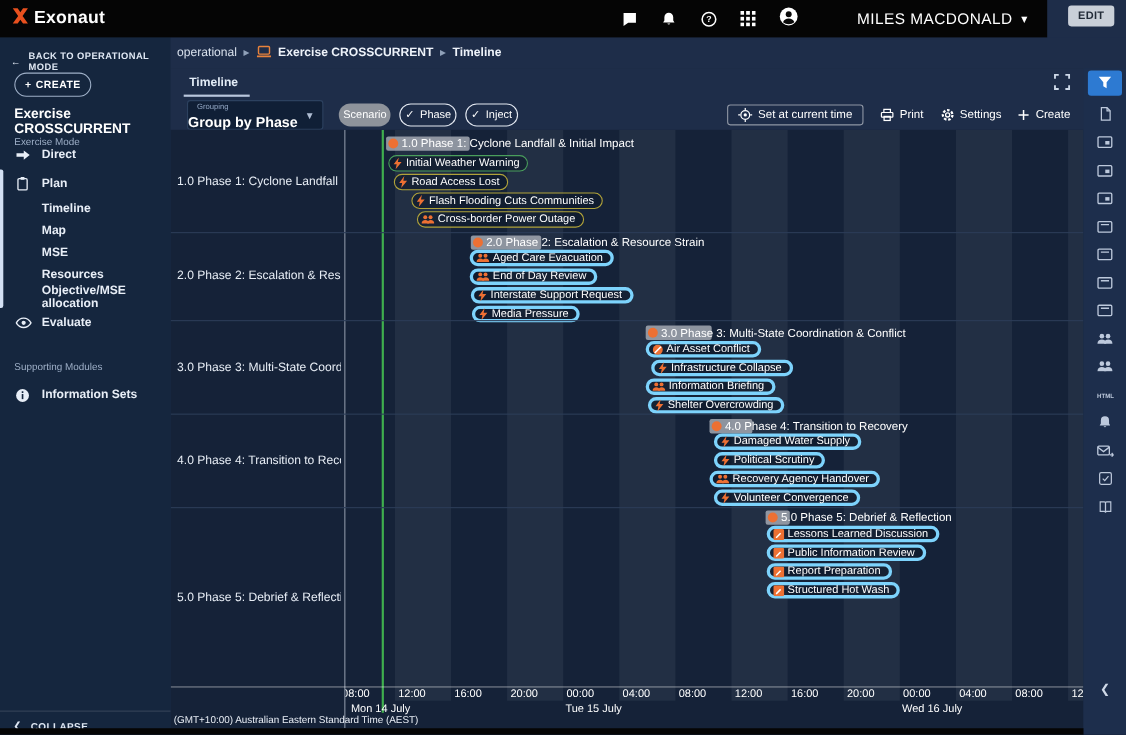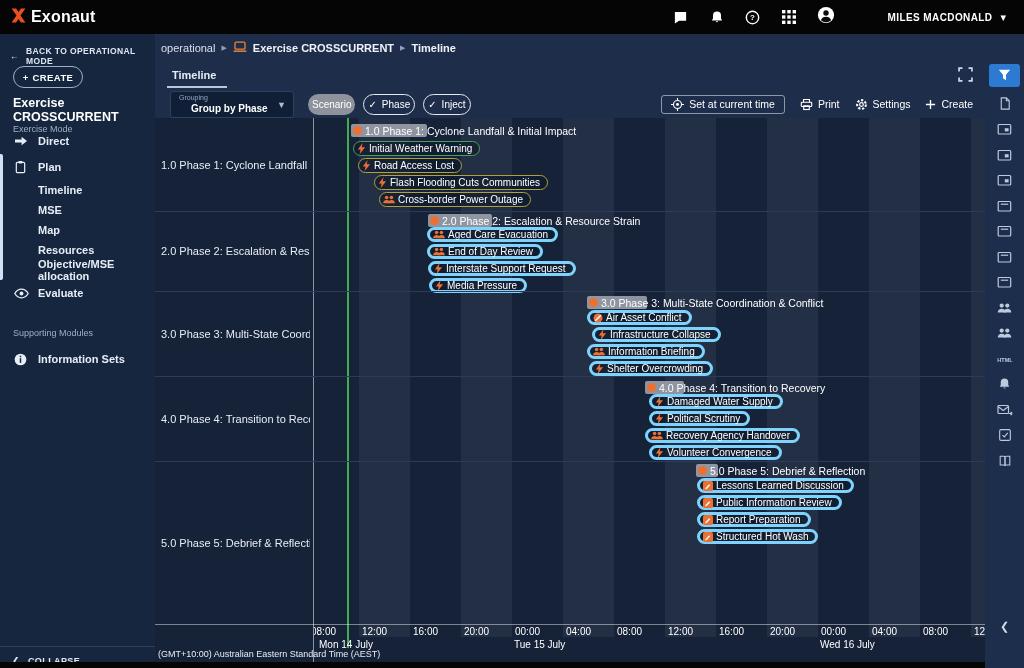--- a/index.html
+++ b/index.html
@@ -1,28 +1,28 @@
 <!DOCTYPE html>
 <html><head>
 <meta charset="utf-8">
 <style>
   * { margin:0; padding:0; box-sizing:border-box; }
   html,body { width:1024px; height:668px; overflow:hidden; background:#0b1322;
     font-family:"Liberation Sans","DejaVu Sans",sans-serif; }
   #app { position:relative; width:1024px; height:668px; background:#1e2d49; }
 
   
-  #topbar { position:absolute; left:0; top:0; width:1024px; height:34px; background:#050505;
+  #topbar { position:absolute; left:0; top:0; width:952px; height:34px; background:#050505;
     display:flex; color:#fff; z-index:30; }
   #logo { display:flex; align-items:center; gap:4px; padding-left:10px; }
   #logo-text { font-size:16px; font-weight:700; letter-spacing:.2px; }
   #topbar-right { margin-left:auto; display:flex; align-items:center; gap:20px; padding-right:18px; }
   .tb-icon { width:16px; height:16px; display:flex; align-items:center; justify-content:center; cursor:pointer; }
   #user-chip { display:flex; align-items:center; gap:8px; cursor:pointer; }
-  #user-name { font-size:10px; font-weight:700; letter-spacing:.4px;padding-left:45px; }
+  #user-name { font-size:14px; font-weight:400; letter-spacing:.4px;padding-left:45px; }
   #user-caret { font-size:11px; color:#fff; }
 
   
   #sidebar { position:absolute; left:0; top:34px; width:155px; height:628px; background:#15263e; z-index:20; color:#e8eef7; }
   #back-row { position:absolute; left:10px; top:12px; display:flex; align-items:center; gap:7px;
     font-size:8.5px; font-weight:700; letter-spacing:.4px; cursor:pointer; color:#dfe7f3; }
   #create-btn { position:absolute; left:13px; top:32px; width:70px; height:22px; border:1px solid #9fb0c8;
     border-radius:12px; display:flex; align-items:center; justify-content:center; gap:4px;
     font-size:9.5px; font-weight:700; letter-spacing:.4px; cursor:pointer; color:#fff; }
   #ex-title { position:absolute; left:13px; top:62px; font-size:12.5px; font-weight:700; color:#fff; }
@@ -50,21 +50,21 @@
   
   #panel { position:absolute; left:155px; top:62px; width:830px; height:600px; background:#1e2d49; }
   #tabbar { position:absolute; left:0; top:0; width:830px; height:26px; display:flex; align-items:center; }
   #tab-timeline { margin-left:17px; font-size:11px; font-weight:700; color:#e3ecf7; cursor:pointer; }
   #tab-underline { position:absolute; left:12px; top:24px; width:60px; height:2px; background:#b9c6dc; }
   #fullscreen { position:absolute; right:12px; top:5px; cursor:pointer; }
   #toolbar { position:absolute; left:0; top:26px; width:830px; height:32px; display:flex; align-items:center; padding:0 12px 0 15px; }
   #grouping { width:124px; height:27px; background:#101f36; border:1px solid #2c415f; border-radius:3px;
     position:relative; cursor:pointer; flex:none; }
   #grouping-label { position:absolute; left:8px; top:2px; font-size:7px; color:#93a7c4; }
-  #grouping-value { position:absolute; left:20px; top:11px; font-size:10px; font-weight:700; color:#fff; white-space:nowrap; }
+  #grouping-value { position:absolute; left:0; top:11px; font-size:13px; font-weight:700; color:#fff; white-space:nowrap; }
   #grouping-caret { position:absolute; right:7px; top:8px; color:#aebcd2; font-size:9px; }
   #chip-row { display:flex; align-items:center; gap:8px; margin-left:14px; }
   .chip { height:21px; border-radius:11px; display:flex; align-items:center; padding:0 4px; gap:5px;
     font-size:10px; color:#fff; cursor:pointer; white-space:nowrap; }
   .chip.filled { background:#8e939b; }
   .chip.outlined { border:1.5px solid #e4e9f2; background:transparent; }
   .chip .ck { font-size:10px; }
   #toolbar-actions { margin-left:auto; display:flex; align-items:center; gap:15px; }
   .tb-action { display:flex; align-items:center; gap:5px; color:#fff; font-size:10.5px; cursor:pointer; white-space:nowrap; }
   .tb-action.outlined { border:1px solid rgba(255,255,255,.5); border-radius:3px; padding:2px 9px; }
@@ -197,24 +197,24 @@
                 <rect x="5" y="1" width="4" height="2.6" rx="0.6" fill="#e8eef7"></rect>
               </svg>
             </span>
           </div>
           <span class="ml">Plan</span>
         </div>
         <div class="menu-row sub">
           <span class="ml">Timeline</span>
         </div>
         <div class="menu-row sub">
+          <span class="ml">Map</span>
+        </div>
+        <div class="menu-row sub">
           <span class="ml">MSE</span>
-        </div>
-        <div class="menu-row sub">
-          <span class="ml">Map</span>
         </div>
         <div class="menu-row sub">
           <span class="ml">Resources</span>
         </div>
         <div class="menu-row sub">
           <span class="ml">Objective/MSE allocation</span>
         </div>
         <div class="menu-row">
           <div class="mi">
             <span style="display: inline-flex; align-items: center;">

